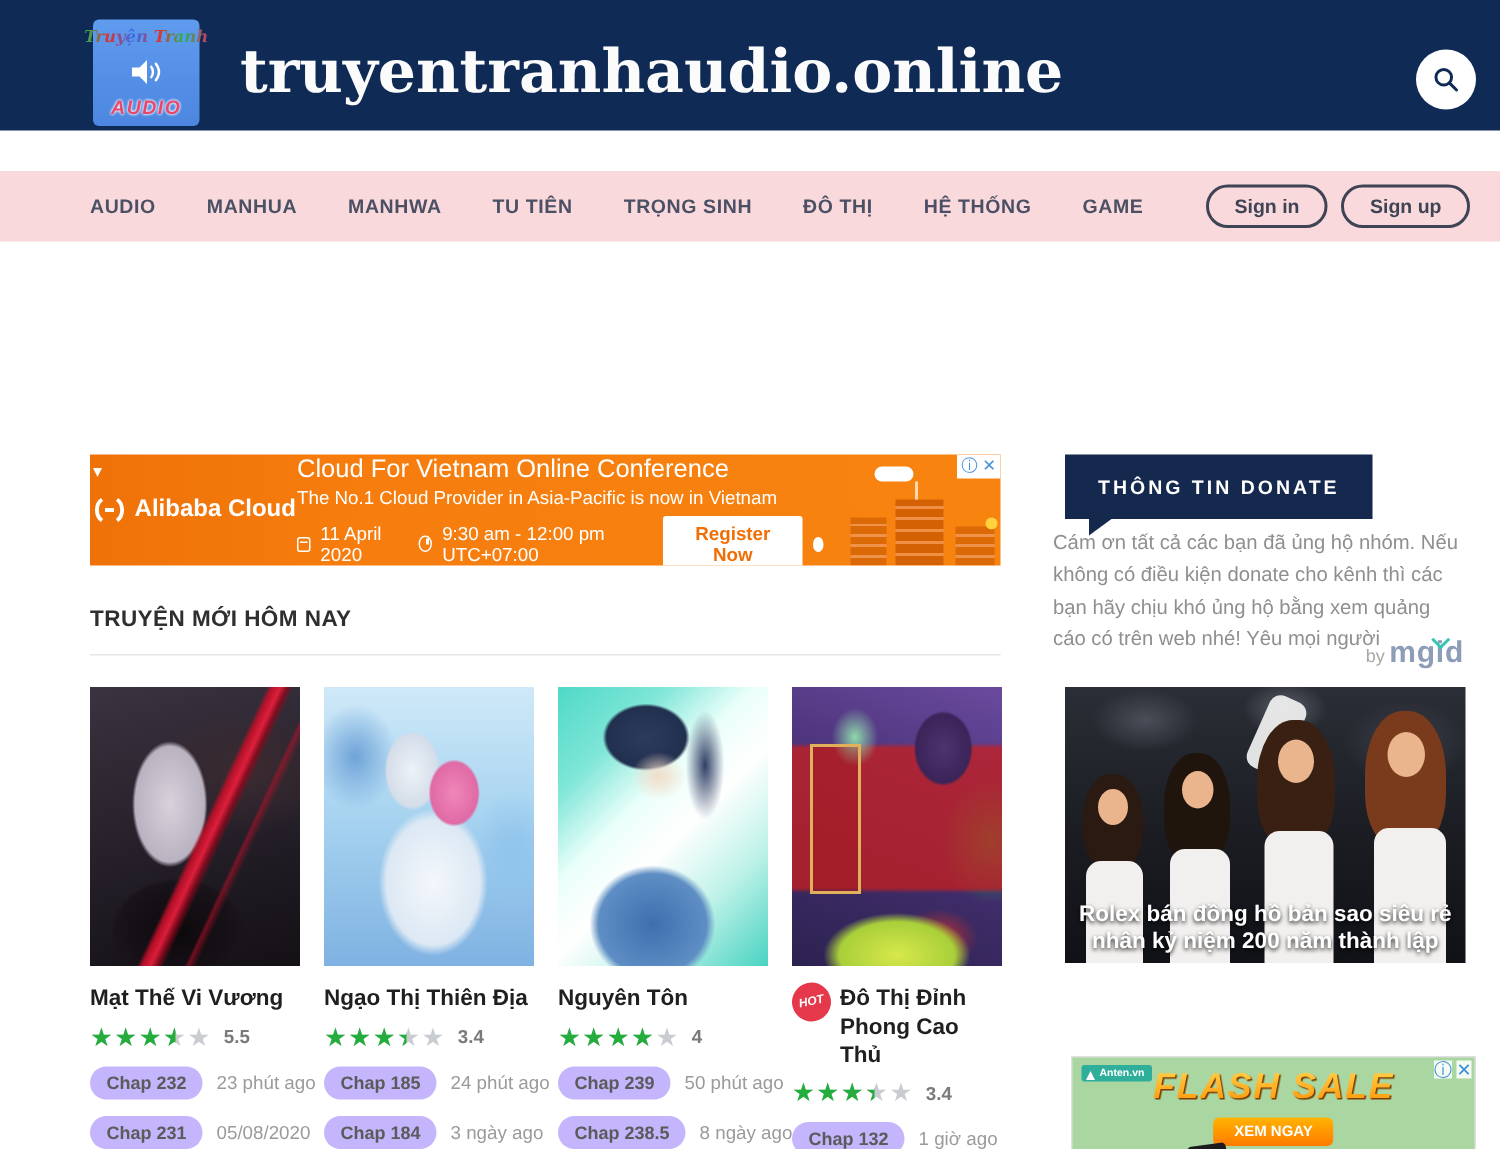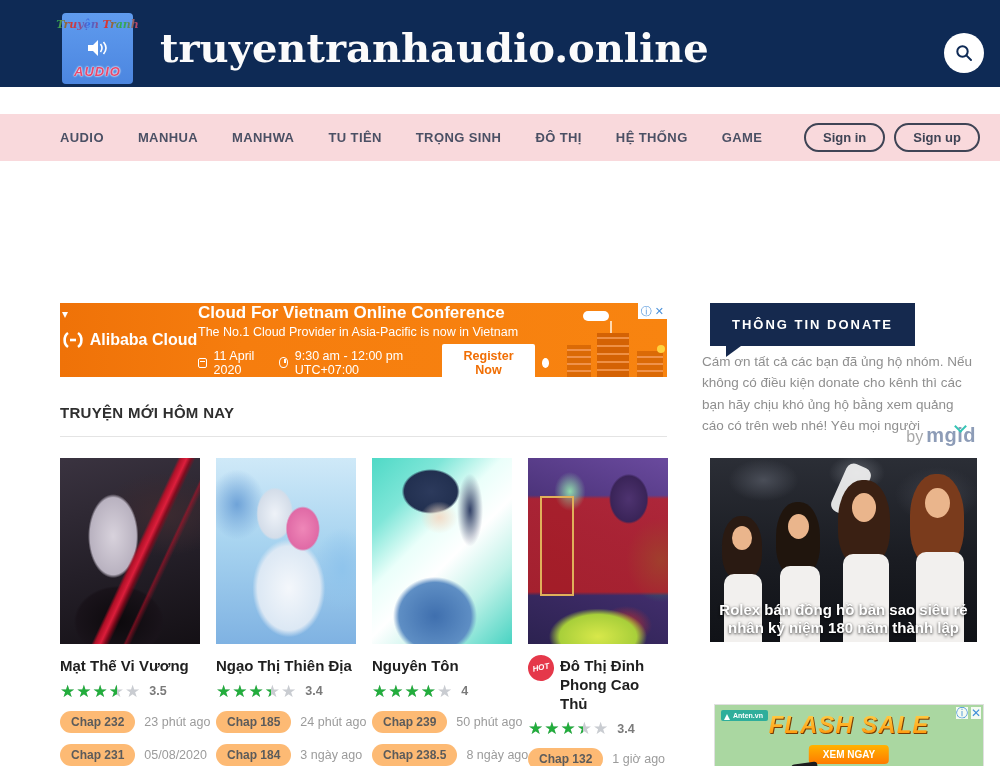--- a/index.html
+++ b/index.html
@@ -36,21 +36,21 @@
     color:#3f4455; font-weight:bold; font-size:13px; padding:5px 17px; cursor:pointer;
     font-family:"Liberation Sans", sans-serif; }
 
   
   .ad-banner { position:absolute; left:60px; top:303px; width:607px; height:74px;
     background:linear-gradient(90deg,#ef7208 0%,#f67d0e 30%,#f88410 100%);
     display:flex; align-items:center; overflow:hidden; }
   .ab-logo { width:138px; display:flex; align-items:center; justify-content:center;
     gap:5px; color:#fff; font-weight:bold; font-size:16px; flex:none; }
   .ab-mid { flex:1; color:#fff; padding-top:4px; }
-  .ab-title { font-size:17px; font-weight:bold; margin-bottom:2px; }
+  .ab-title { font-size:17px; font-weight:normal; margin-bottom:2px; }
   .ab-sub { font-size:12.5px; margin-bottom:5px; }
   .ab-row { display:flex; align-items:center; gap:7px; font-size:12.5px; }
   .ico-cal { display:inline-block; width:11px; height:10px; border:1.5px solid #fff;
     border-radius:2px; position:relative; }
   .ico-cal::before { content:""; position:absolute; left:1px; right:1px; top:2px;
     border-top:1.5px solid #fff; }
   .ico-clock { display:inline-block; width:11px; height:11px; border:1.5px solid #fff;
     border-radius:50%; position:relative; margin-left:6px; }
   .ico-clock::before { content:""; position:absolute; left:4px; top:1px; width:1.5px; height:4px; background:#fff; }
   .register-btn { margin-left:12px; background:#fff; color:#f06e04; font-weight:bold;
@@ -118,33 +118,33 @@
   .card-title { margin-top:13px; font-size:15px; line-height:1.25; font-weight:bold; color:#1f1f1f;
     display:flex; gap:6px; align-items:flex-start; cursor:pointer; }
   .hot-badge { flex:none; width:26px; height:26px; border-radius:50%; background:#e5384a;
     color:#fff; font-size:8px; font-weight:bold; font-style:italic; display:flex;
     align-items:center; justify-content:center; transform:rotate(-12deg); margin-top:-2px; }
   .stars-row { margin-top:7px; display:flex; align-items:center; gap:8px; }
   .stars { position:relative; font-size:17px; letter-spacing:1px; line-height:1; color:#c9ccd1; white-space:nowrap; }
   .stars .fill { position:absolute; left:0; top:0; overflow:hidden; color:#22ad3c; white-space:nowrap; width:0; }
   .rating-num { font-size:12.5px; color:#7a7a7a; font-weight:bold; }
   .chap-row { margin-top:11px; display:flex; align-items:center; gap:9px; }
-  .chap-pill { background:#fdba74; border-radius:13px; padding:4px 11px; font-size:12px;
+  .chap-pill { background:#c4b5fd; border-radius:13px; padding:4px 11px; font-size:12px;
     font-weight:bold; color:#5b5b5b; white-space:nowrap; cursor:pointer; }
   .chap-time { font-size:12.5px; color:#9b9b9b; white-space:nowrap; }
 
   
   .donate-banner { position:absolute; left:710px; top:303px; background:#15294e; color:#fff;
     font-size:13px; font-weight:bold; letter-spacing:2px; padding:14px 22px; }
   .donate-banner::after { content:""; position:absolute; left:16px; top:100%;
     border-top:11px solid #15294e; border-right:15px solid transparent; }
   .donate-text { position:absolute; left:702px; top:351px; width:270px; font-size:13.5px;
     color:#8f8f8f; line-height:1.58; }
   .mgid-line { position:absolute; left:710px; top:424px; width:266px; text-align:right; }
-  .mgid-by { font-size:16px; color:#a8a8a8; margin-right:3px; }
+  .mgid-by { font-size:12px; color:#a8a8a8; margin-right:3px; }
   .mgid-brand { font-size:20px; font-weight:bold; color:#8d9cb7; letter-spacing:.5px; position:relative; }
   .mgid-brand::after { content:""; position:absolute; right:11px; top:-2px; width:7px; height:7px;
     border-left:2px solid #35c4b5; border-bottom:2px solid #35c4b5; transform:rotate(-45deg); }
 
   
   .rolex-ad { position:absolute; left:710px; top:458px; width:267px; height:184px;
     background:
       radial-gradient(ellipse 50px 30px at 20% 12%, #4a4e58 0%, transparent 70%),
       radial-gradient(ellipse 40px 26px at 55% 8%, #5a5e66 0%, transparent 70%),
       radial-gradient(ellipse 60px 40px at 85% 20%, #3c3f48 0%, transparent 70%),
@@ -280,21 +280,21 @@
     <div class="card">
       <div class="cover cover1"></div>
       <div class="card-title">
         <span>Mạt Thế Vi Vương</span>
       </div>
       <div class="stars-row">
         <span class="stars">
           <span>★★★★★</span>
           <span class="fill" style="width: 70%;">★★★★★</span>
         </span>
-        <span class="rating-num">3.5</span>
+        <span class="rating-num">5.5</span>
       </div>
       <div class="chap-row">
         <span class="chap-pill">Chap 232</span>
         <span class="chap-time">23 phút ago</span>
       </div>
       <div class="chap-row">
         <span class="chap-pill">Chap 231</span>
         <span class="chap-time">05/08/2020</span>
       </div>
     </div>
@@ -388,21 +388,21 @@
     <div class="model m3">
         <div class="hair"></div>
         <div class="face"></div>
         <div class="dress"></div>
       </div>
     <div class="model m4">
         <div class="hair"></div>
         <div class="face"></div>
         <div class="dress"></div>
       </div>
-    <div class="rolex-caption">Rolex bán đồng hồ bản sao siêu rẻ nhân kỷ niệm 180 năm thành lập</div>
+    <div class="rolex-caption">Rolex bán đồng hồ bản sao siêu rẻ nhân kỷ niệm 200 năm thành lập</div>
   </div>
 
   <div class="flash-ad">
     <span class="flash-brand">Anten.vn</span>
     <div class="flash-title">FLASH SALE</div>
     <button class="flash-cta">XEM NGAY</button>
     <div class="flash-corner">
       <span>ⓘ</span>
       <span>✕</span>
     </div>

